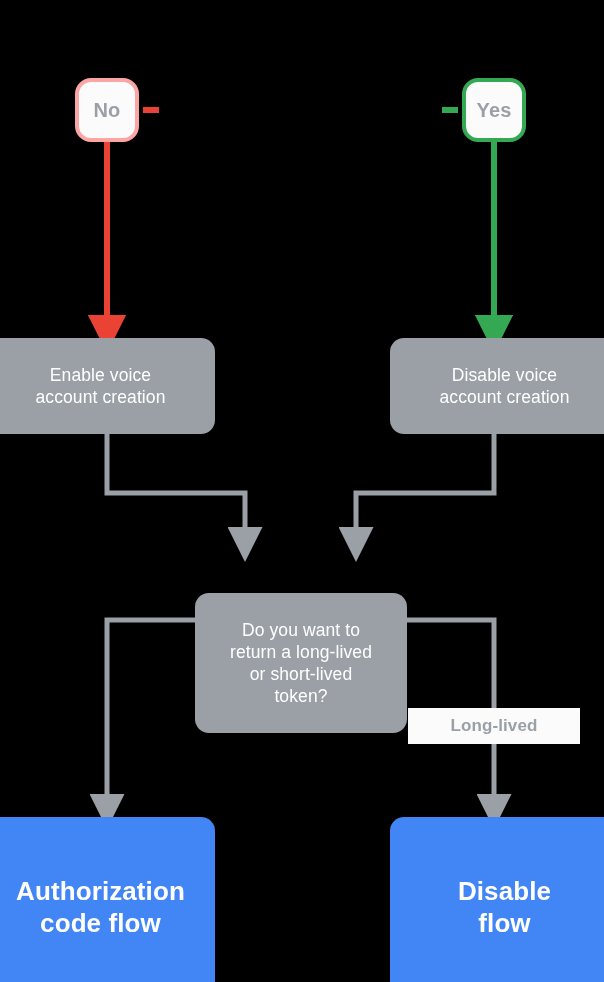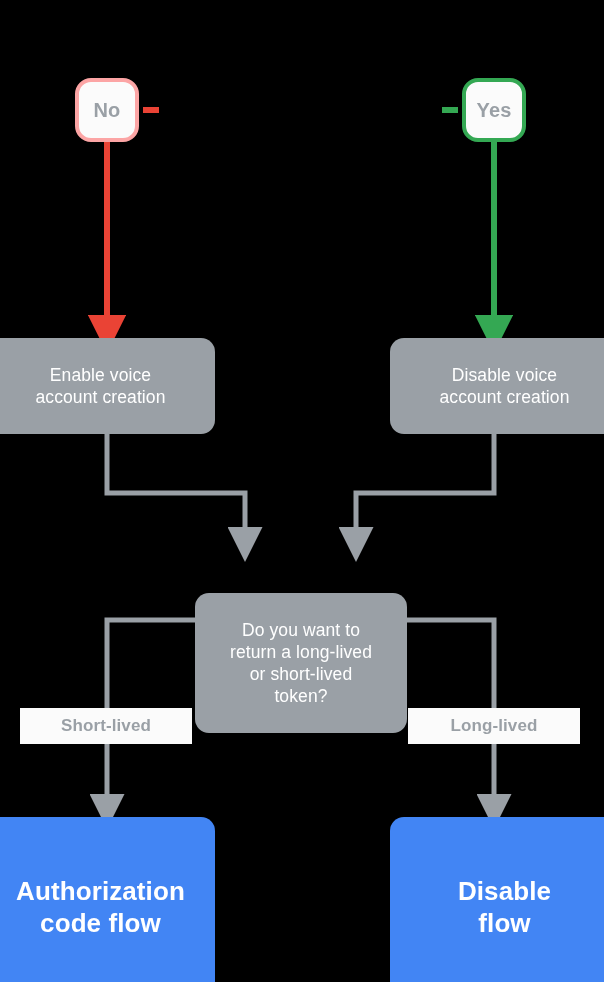--- a/index.html
+++ b/index.html
@@ -205,23 +205,20 @@
 account creation</span>
   </div>
 
   <div class="node grey-box" id="question-token">
     <span class="txt">Do you want to
 return a long-lived
 or short-lived
 token?</span>
   </div>
 
-  <div class="node edge-label" id="label-short">
-    <span>Short-lived</span>
-  </div>
 
   <div class="node edge-label" id="label-long">
     <span>Long-lived</span>
   </div>
 
   <div class="node blue-box" id="flow-auth">
     <span class="txt">Authorization
 code flow</span>
   </div>
 

